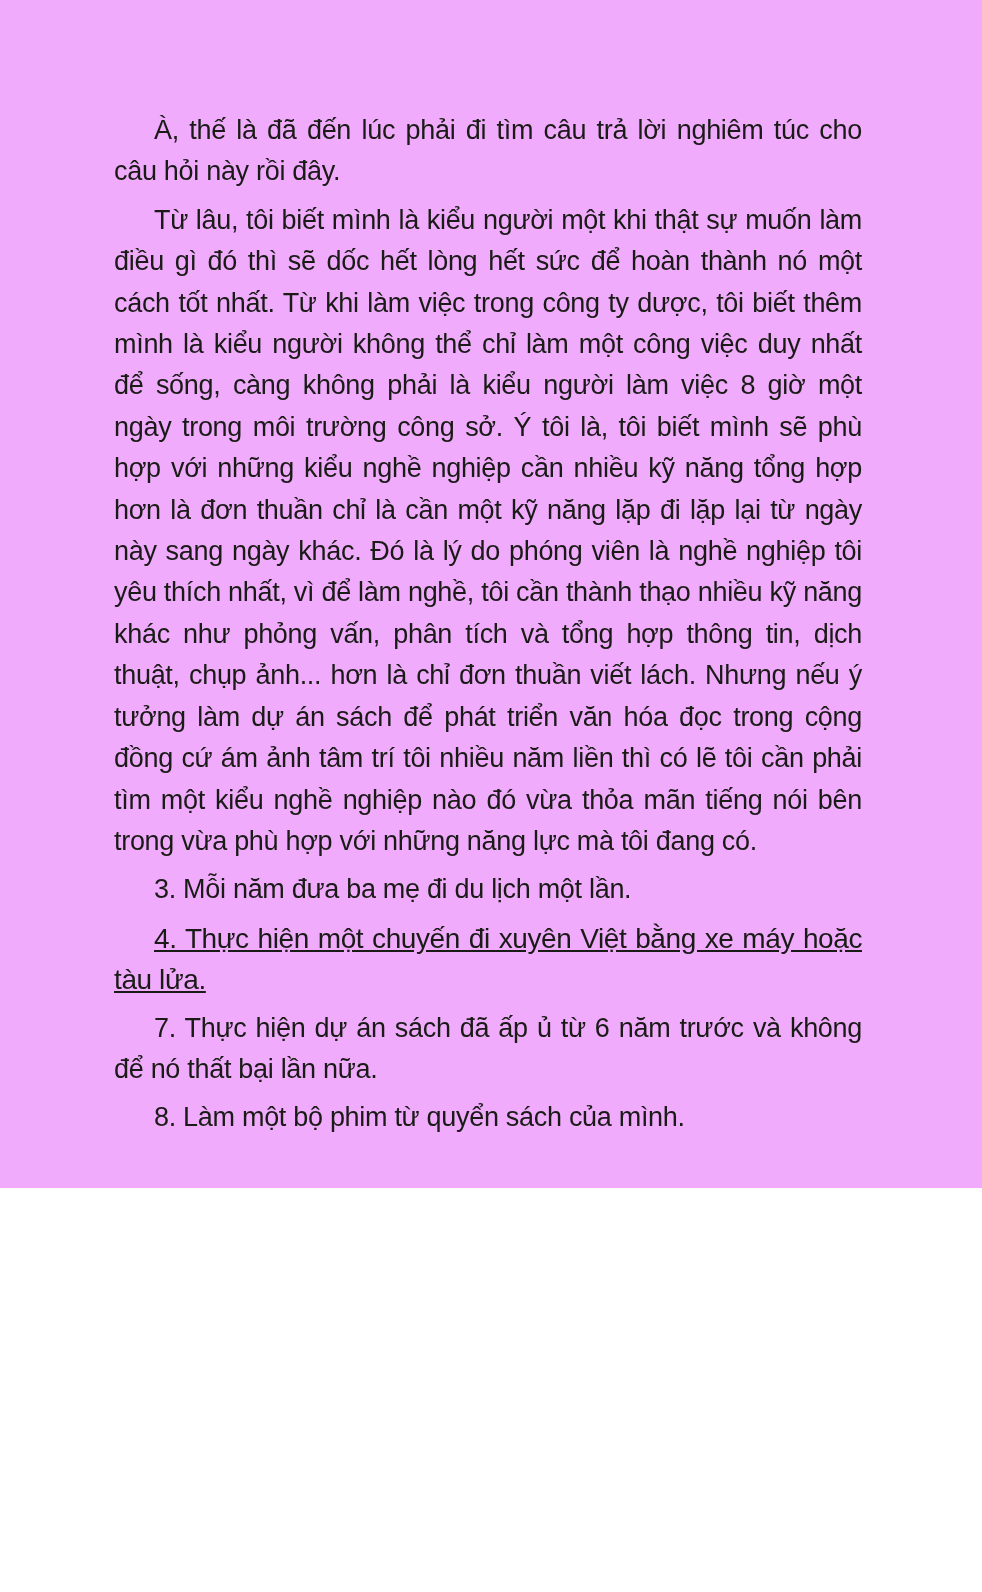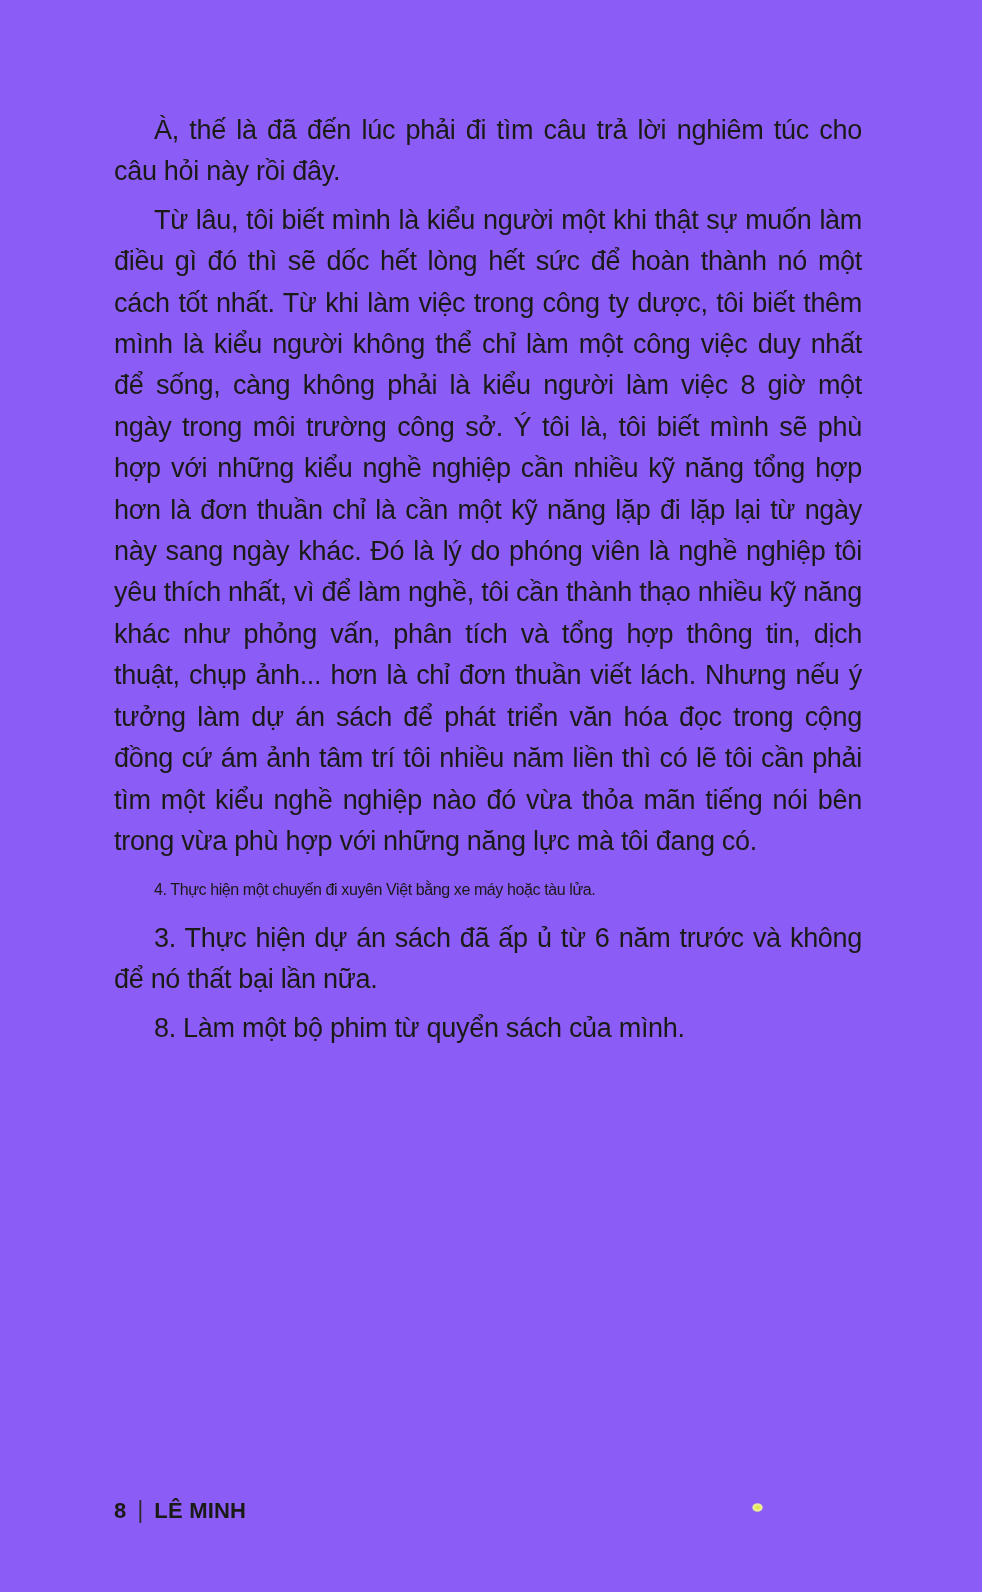--- a/index.html
+++ b/index.html
@@ -1,42 +1,43 @@
 <!DOCTYPE html>
 <html lang="vi"><head>
 <meta charset="utf-8">
 <style>
   html, body { margin: 0; padding: 0; }
   .page {
     position: relative;
     width: 982px;
-    height: 1592px;
-    background: #8b5cf6;
+    height: 1188px;
+    background: #f0abfc;
     font-family: "Liberation Sans", "DejaVu Sans", sans-serif;
     color: #1a1a17;
     overflow: hidden;
   }
   .content {
     position: absolute;
     left: 114px;
     top: 110px;
     width: 748px;
   }
   .content p {
     margin: 0 0 7px 0;
     font-size: 27px;
     line-height: 41.4px;
     letter-spacing: -0.3px;
     text-align: justify;
     text-indent: 40px;
     font-weight: 500;
   }
   .content p.tight {
-    font-size: 16px;
+    font-size: 28px;
     letter-spacing: -0.4px;
+    text-decoration: underline;
   }
   .footer {
     position: absolute;
     left: 114px;
     top: 1498px;
     display: flex;
     align-items: baseline;
     font-size: 22px;
     font-weight: bold;
     letter-spacing: 0.2px;
@@ -59,22 +60,23 @@
 </style>
 </head>
 <body>
 
 <div class="page">
 
   <div class="content">
     <p>À, thế là đã đến lúc phải đi tìm câu trả lời nghiêm túc cho câu hỏi này rồi đây.</p>
     <p>Từ lâu, tôi biết mình là kiểu người một khi thật sự muốn làm điều gì đó thì sẽ dốc hết lòng hết sức để hoàn thành nó một cách tốt nhất. Từ khi làm việc trong công ty dược, tôi biết thêm mình là kiểu người không thể chỉ làm một công việc duy nhất để sống, càng không phải là kiểu người làm việc 8 giờ một ngày trong môi trường công sở. Ý tôi là, tôi biết mình sẽ phù hợp với những kiểu nghề nghiệp cần nhiều kỹ năng tổng hợp hơn là đơn thuần chỉ là cần một kỹ năng lặp đi lặp lại từ ngày này sang ngày khác. Đó là lý do phóng viên là nghề nghiệp tôi yêu thích nhất, vì để làm nghề, tôi cần thành thạo nhiều kỹ năng khác như phỏng vấn, phân tích và tổng hợp thông tin, dịch thuật, chụp ảnh... hơn là chỉ đơn thuần viết lách. Nhưng nếu ý tưởng làm dự án sách để phát triển văn hóa đọc trong cộng đồng cứ ám ảnh tâm trí tôi nhiều năm liền thì có lẽ tôi cần phải tìm một kiểu nghề nghiệp nào đó vừa thỏa mãn tiếng nói bên trong vừa phù hợp với những năng lực mà tôi đang có.</p>
 
+    <p>3. Mỗi năm đưa ba mẹ đi du lịch một lần.</p>
     <p class="tight">4. Thực hiện một chuyến đi xuyên Việt bằng xe máy hoặc tàu lửa.</p>
-    <p>3. Thực hiện dự án sách đã ấp ủ từ 6 năm trước và không để nó thất bại lần nữa.</p>
+    <p>7. Thực hiện dự án sách đã ấp ủ từ 6 năm trước và không để nó thất bại lần nữa.</p>
     <p>8. Làm một bộ phim từ quyển sách của mình.</p>
   </div>
 
   <div class="footer">
     <span>8</span>
     <span class="sep">|</span>
     <span class="author">LÊ MINH</span>
   </div>
 
   <div class="speck"></div>

